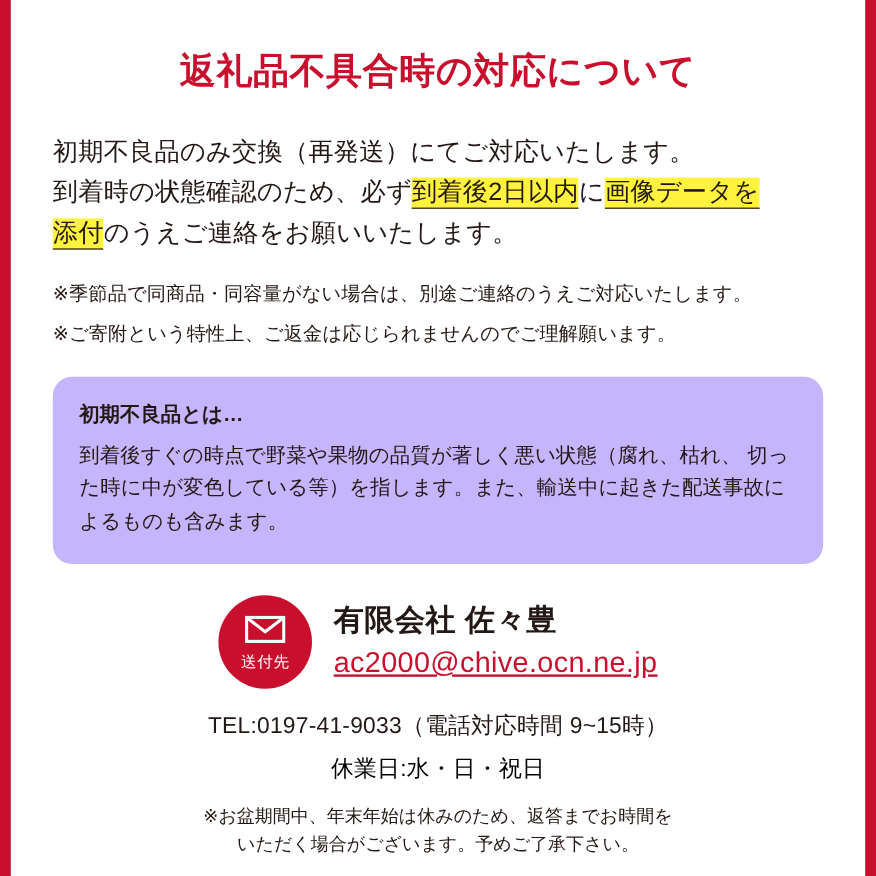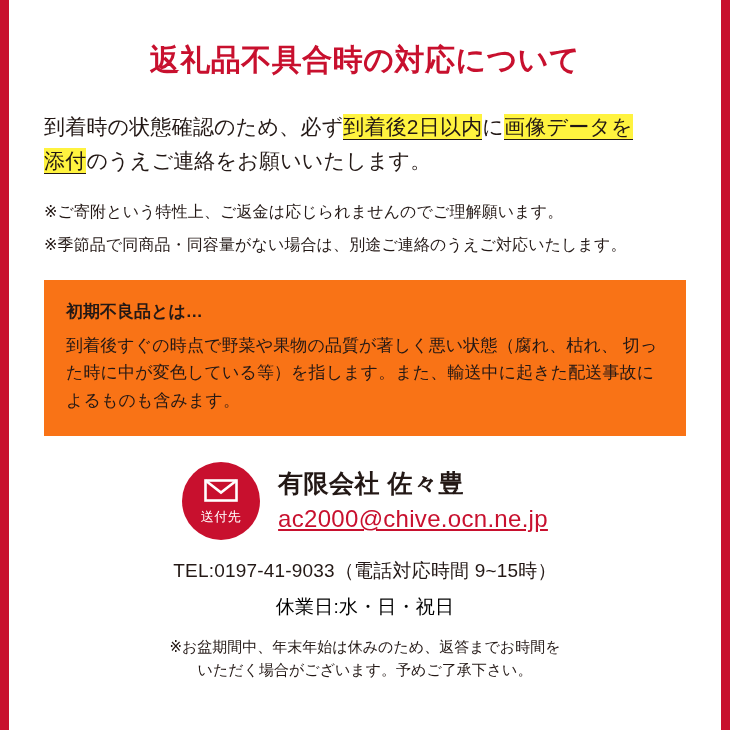--- a/index.html
+++ b/index.html
@@ -64,23 +64,24 @@
   }
   .note {
     font-size: 16px;
     line-height: 1.55;
     letter-spacing: 0.1px;
     color: #231815;
     margin-bottom: 8px;
   }
   .defbox {
     margin: 22px 13px 0 13px;
-    background: #f97316;
+    background: #c4b5fd;
     padding: 20px 22px 22px 22px;
     box-sizing: border-box;
+    border-radius: 16px;
   }
   .defbox-title {
     font-size: 17px;
     font-weight: bold;
     margin-bottom: 9px;
     color: #231815;
   }
   .defbox-body {
     font-size: 17px;
     line-height: 1.62;
@@ -159,27 +160,28 @@
 </style>
 </head>
 <body>
 
 <div class="page">
   <div class="inner">
 
     <h1 class="title">返礼品不具合時の対応について</h1>
 
     <div class="lead">
+      <div>初期不良品のみ交換（再発送）にてご対応いたします。</div>
       <div><span>到着時の状態確認のため、必ず</span><span class="hl ul">到着後2日以内</span><span>に</span><span class="hl ul">画像データを</span></div>
       <div><span class="hl ul">添付</span><span>のうえご連絡をお願いいたします。</span></div>
     </div>
 
     <div class="notes">
+      <div class="note">※季節品で同商品・同容量がない場合は、別途ご連絡のうえご対応いたします。</div>
       <div class="note">※ご寄附という特性上、ご返金は応じられませんのでご理解願います。</div>
-      <div class="note">※季節品で同商品・同容量がない場合は、別途ご連絡のうえご対応いたします。</div>
     </div>
 
     <div class="defbox">
       <div class="defbox-title">初期不良品とは…</div>
       <div class="defbox-body">到着後すぐの時点で野菜や果物の品質が著しく悪い状態（腐れ、枯れ、 切った時に中が変色している等）を指します。また、輸送中に起きた配送事故によるものも含みます。</div>
     </div>
 
     <div class="contact">
       <div class="badge">
         <span class="env">

